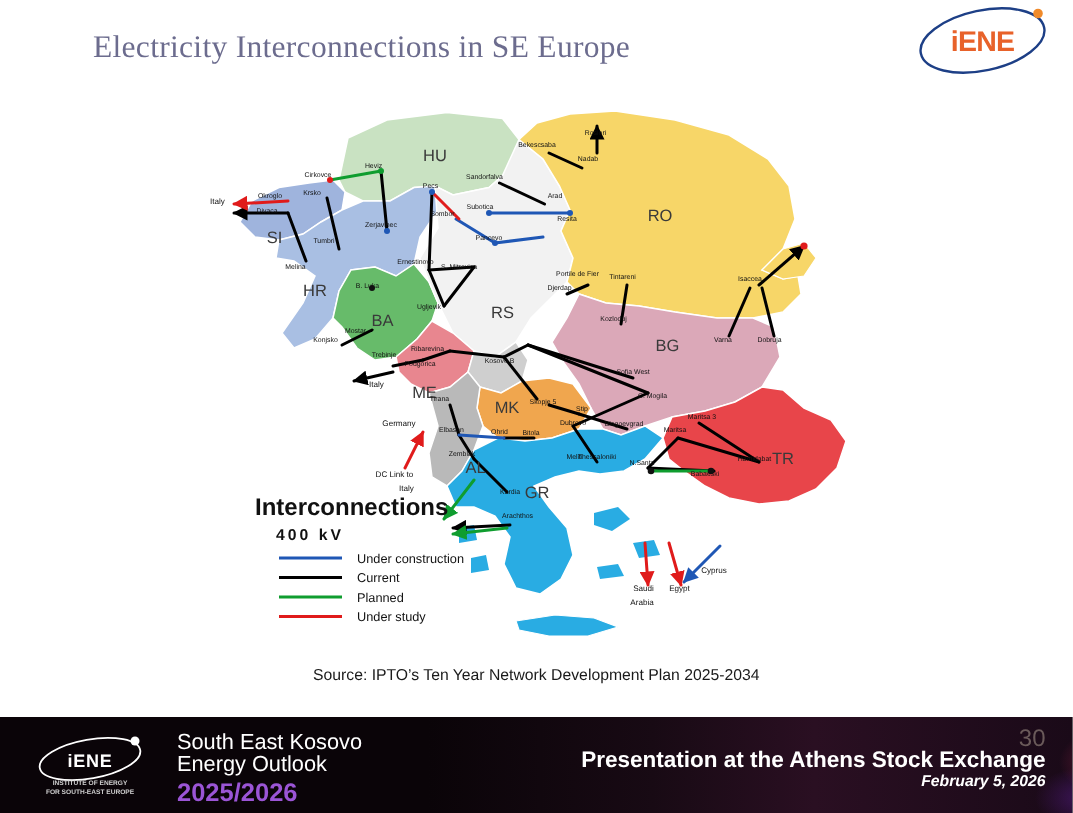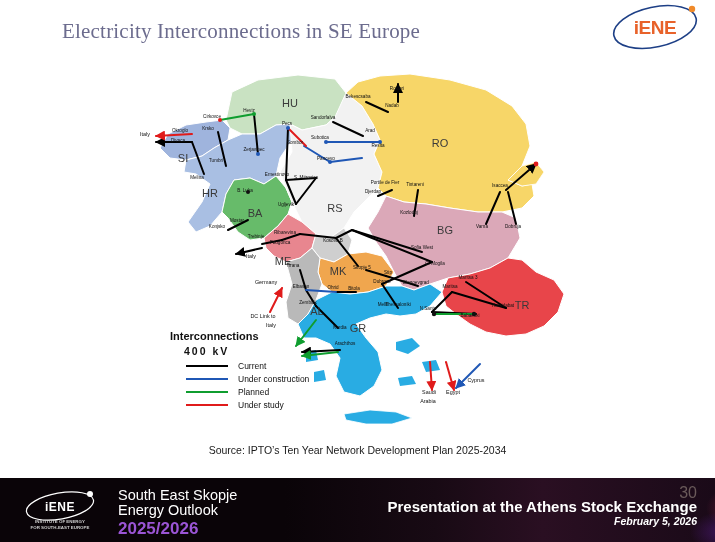--- a/index.html
+++ b/index.html
@@ -20,21 +20,21 @@
     font-family:Liberation Serif, serif; white-space:nowrap;margin-left:34px;
   }
   #iene-logo-top { position:absolute; right:14px; top:3px; width:92px; height:48px; }
 
   
   #map-stage { position:absolute; left:130px; top:62px; width:450px; height:390px; }
   #map-svg { position:absolute; left:0; top:0; }
 
   
   #legend { position:absolute; left:170px; top:330px; width:150px; }
-  #legend-title { font-size:11px; font-weight:bold; color:#111; }
+  #legend-title { font-size:16px; font-weight:bold; color:#111; }
   #legend-kv { font-size:10.5px; font-weight:bold; color:#111; margin:3px 0 2px 14px; letter-spacing:2px;}
   .legend-row { display:flex; align-items:center; height:13px; }
   .legend-swatch { width:42px; height:0; border-top-style:solid; margin-left:16px; }
   .legend-label { font-size:8.5px; color:#111; margin-left:10px; white-space:nowrap; }
 
   
   #source-note {
     position:absolute; left:0; top:444px; width:715px; text-align:center;
     font-size:10.5px; color:#1a1a1a;
   }
@@ -302,26 +302,26 @@
         <text x="346" y="320" class="ext-label" text-anchor="middle">Cyprus</text>
       </g>
 </svg>
 </div>
 
 <div id="legend">
   <div id="legend-title">Interconnections</div>
   <div id="legend-kv">400   kV</div>
   <div id="legend-items">
       <div class="legend-row">
+        <div class="legend-swatch" style="border-top-width: 2.5px; border-top-color: rgb(31, 87, 181);"></div>
+        <div class="legend-label">Under construction</div>
+      </div>
+      <div class="legend-row">
         <div class="legend-swatch" style="border-top-width: 2.5px; border-top-color: rgb(0, 0, 0);"></div>
         <div class="legend-label">Current</div>
-      </div>
-      <div class="legend-row">
-        <div class="legend-swatch" style="border-top-width: 2.5px; border-top-color: rgb(31, 87, 181);"></div>
-        <div class="legend-label">Under construction</div>
       </div>
       <div class="legend-row">
         <div class="legend-swatch" style="border-top-width: 2.5px; border-top-color: rgb(15, 157, 47);"></div>
         <div class="legend-label">Planned</div>
       </div>
       <div class="legend-row">
         <div class="legend-swatch" style="border-top-width: 2.5px; border-top-color: rgb(224, 27, 27);"></div>
         <div class="legend-label">Under study</div>
       </div>
     </div>
@@ -334,21 +334,21 @@
 
   <svg id="footer-logo" viewBox="0 0 92 42">
     <ellipse cx="42" cy="16" rx="34" ry="13" fill="none" stroke="#ffffff" stroke-width="1.2" transform="rotate(-10 42 16)"></ellipse>
     <text x="42" y="21" text-anchor="middle" font-family="Liberation Sans, sans-serif" font-size="12" font-weight="bold" fill="#ffffff" letter-spacing="0.5">iENE</text>
     <circle cx="72" cy="4" r="3" fill="#ffffff"></circle>
     <text x="42" y="33" text-anchor="middle" font-family="Liberation Sans, sans-serif" font-size="4.4" font-weight="bold" fill="#cfcfcf">INSTITUTE OF ENERGY</text>
     <text x="42" y="39" text-anchor="middle" font-family="Liberation Sans, sans-serif" font-size="4.4" font-weight="bold" fill="#cfcfcf">FOR SOUTH-EAST EUROPE</text>
   </svg>
 
   <div id="footer-brand">
-    <div class="fb-line1">South East Skopje</div>
+    <div class="fb-line1">South East Kosovo</div>
     <div class="fb-line2">Energy Outlook</div>
     <div class="fb-years">2025/2026</div>
   </div>
 
   <div id="page-number">30</div>
 
   <div id="footer-right">
     <div id="presentation-line">Presentation at the Athens Stock Exchange</div>
     <div id="presentation-date">February 5, 2026</div>
   </div>

